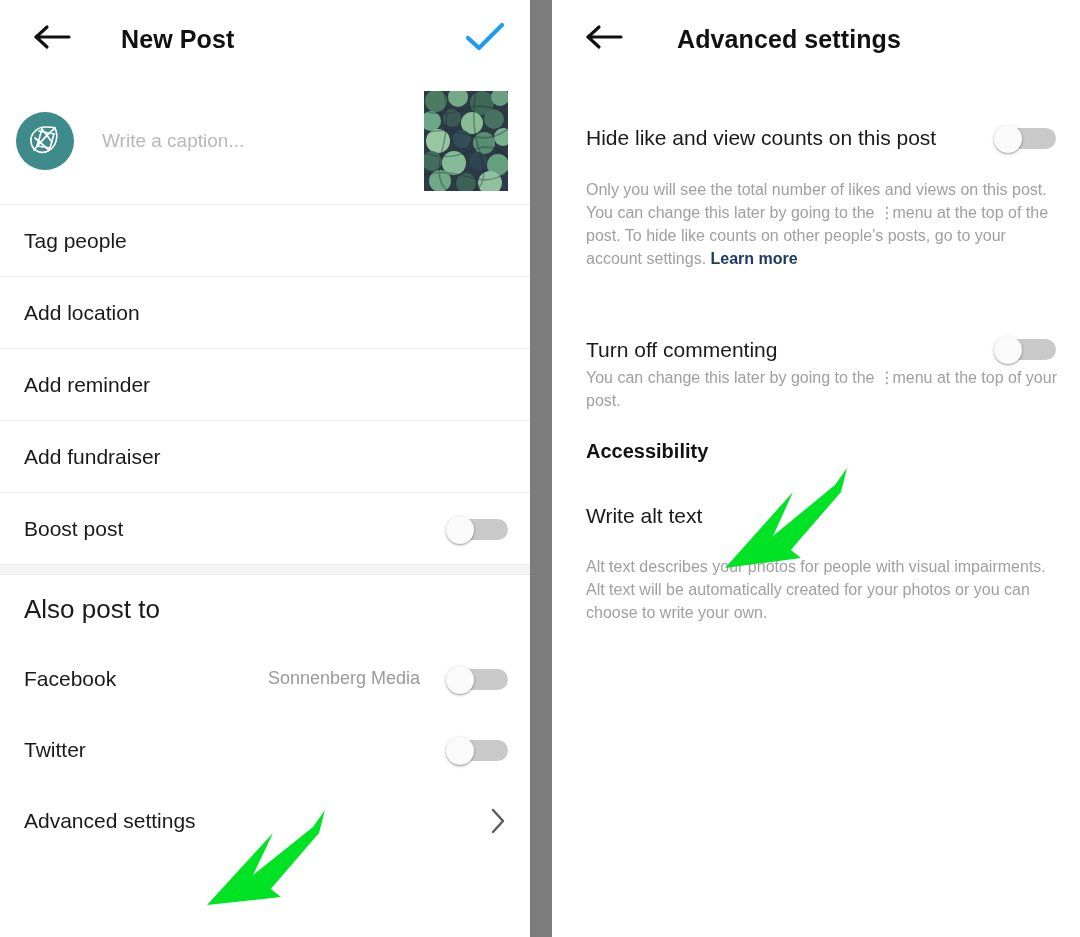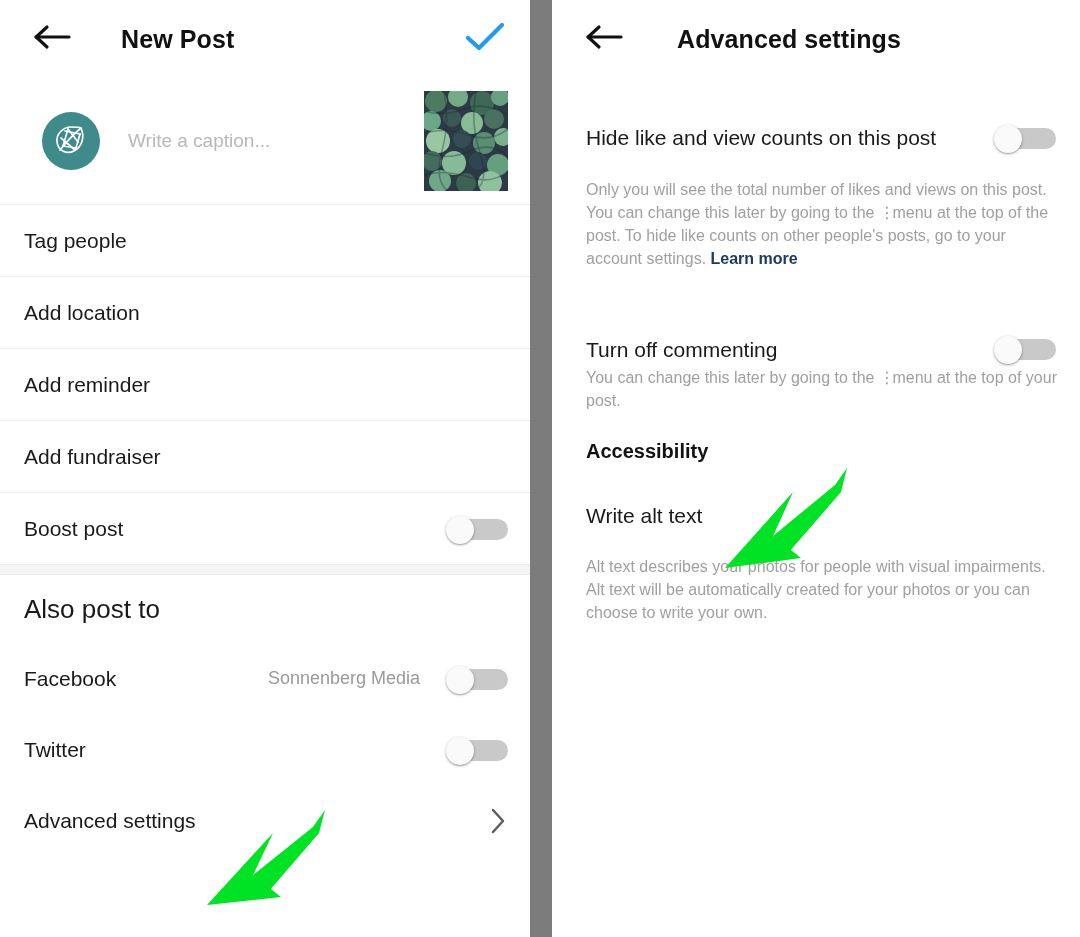--- a/index.html
+++ b/index.html
@@ -21,21 +21,21 @@
   
   .hdr{height:78px;display:flex;align-items:center;position:relative;padding-left:15px;}
   .hdr-back{width:62px;display:flex;align-items:center;justify-content:center;padding-left:6px;}
   .hdr-title{font-size:25px;font-weight:bold;color:#111;letter-spacing:.1px;}
   .hdr-left .hdr-title{margin-left:38px;}
   .hdr-right .hdr-title{margin-left:42px;}
   .hdr-action{position:absolute;right:24px;top:50%;transform:translateY(-50%);
               display:flex;align-items:center;justify-content:center;}
 
   
-  .caption-row{height:126px;display:flex;align-items:center;padding:0 22px 0 42px;position:relative;}
+  .caption-row{height:126px;display:flex;align-items:center;padding:0 22px 0 16px;position:relative;}
   .avatar{width:58px;height:58px;border-radius:50%;background:#3f8a8a;flex:0 0 58px;
           display:flex;align-items:center;justify-content:center;}
   .caption-input{flex:1;margin-left:28px;font-size:19px;color:#b8b8b8;}
   .thumb{width:84px;height:100px;flex:0 0 84px;overflow:hidden;background:#2d3a42;position:relative;}
   .thumb svg{display:block;}
 
   
   .sep{height:1px;background:#ededed;}
   .sep-thick{height:9px;background:#f4f4f4;border-top:1px solid #ededed;border-bottom:1px solid #ededed;}
   .row{height:71px;display:flex;align-items:center;padding:0 22px 0 24px;position:relative;background:#fff;}

